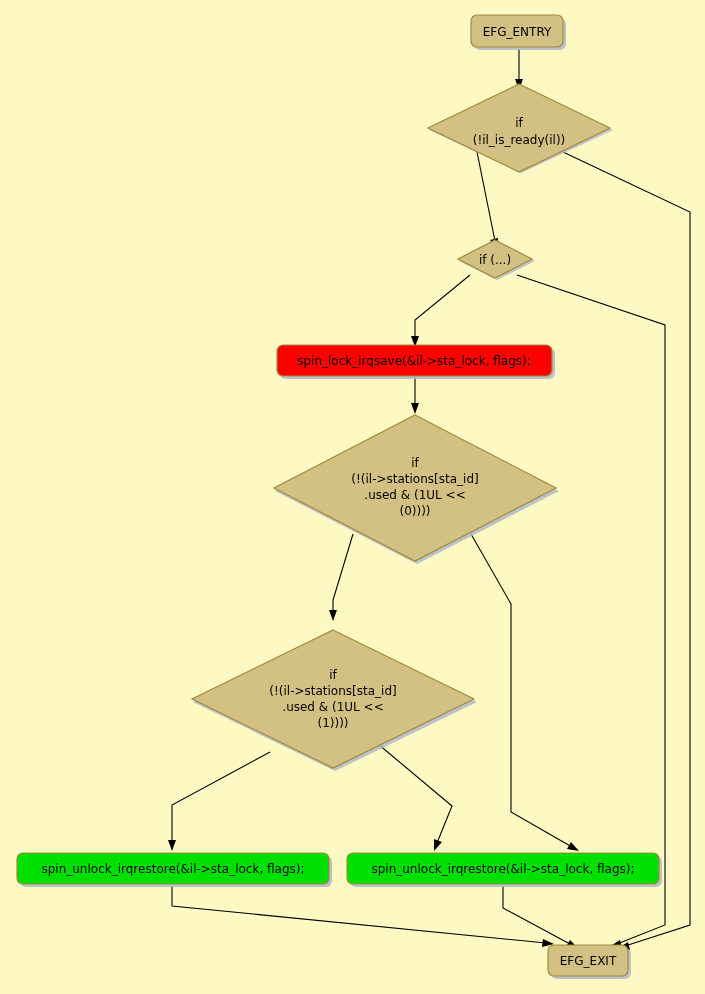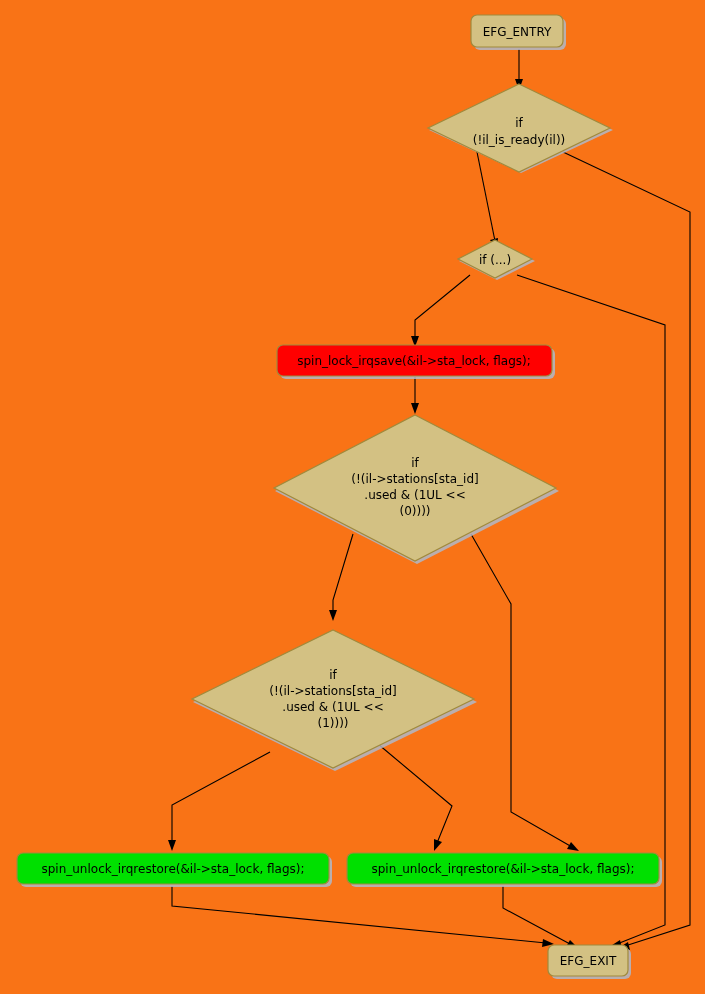--- a/index.html
+++ b/index.html
@@ -4,21 +4,21 @@
 <style>
   html, body {
     margin: 0;
     padding: 0;
     background: #ffffff;
   }
   #canvas {
     position: relative;
     width: 705px;
     height: 994px;
-    background: #f97316;
+    background: #fef9c3;
     font-family: "DejaVu Sans", sans-serif;
   }
   svg#graph {
     position: absolute;
     left: 0;
     top: 0;
     width: 705px;
     height: 994px;
     display: block;
   }

